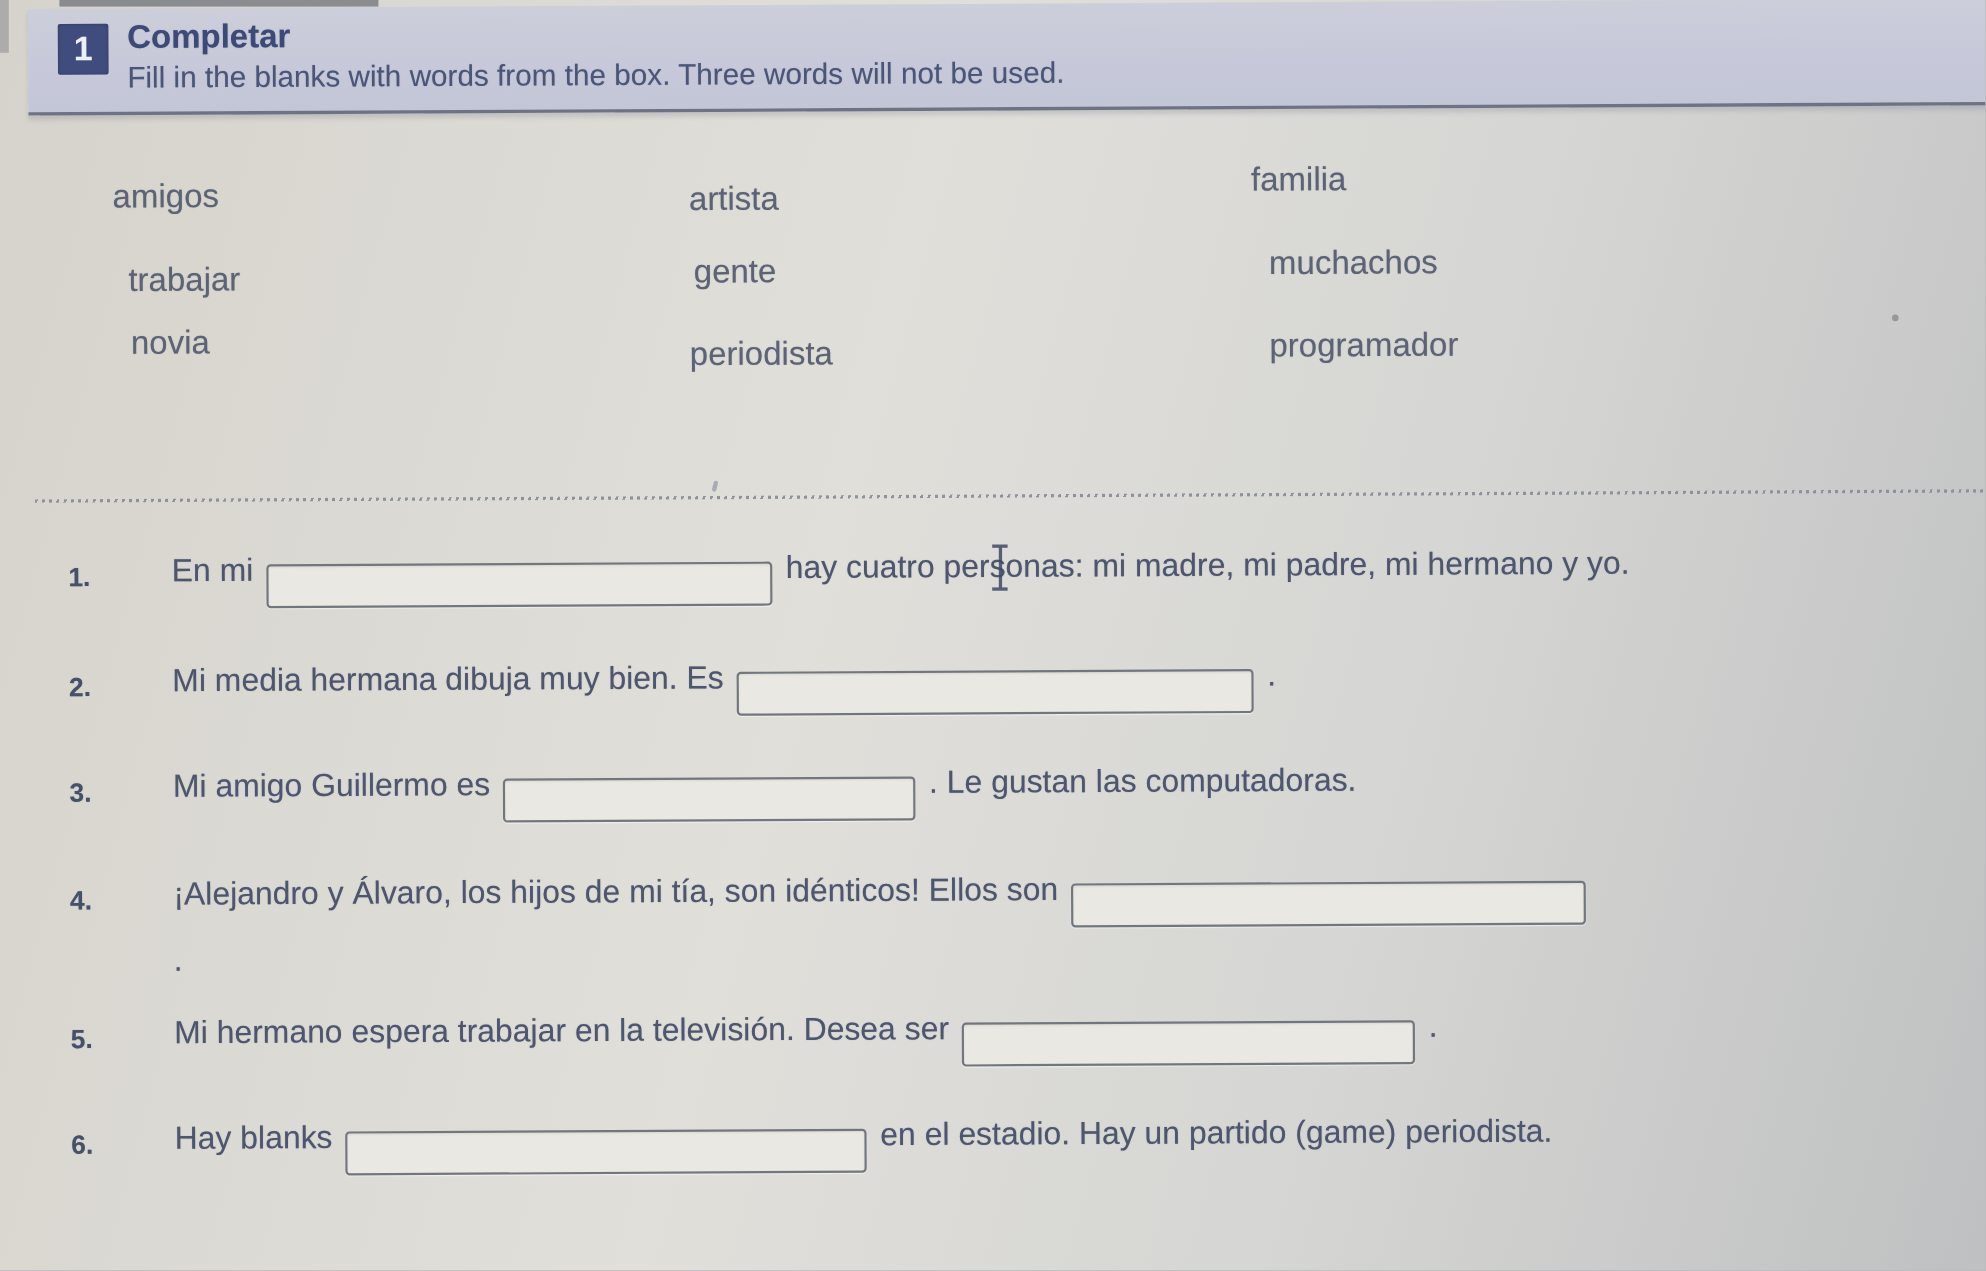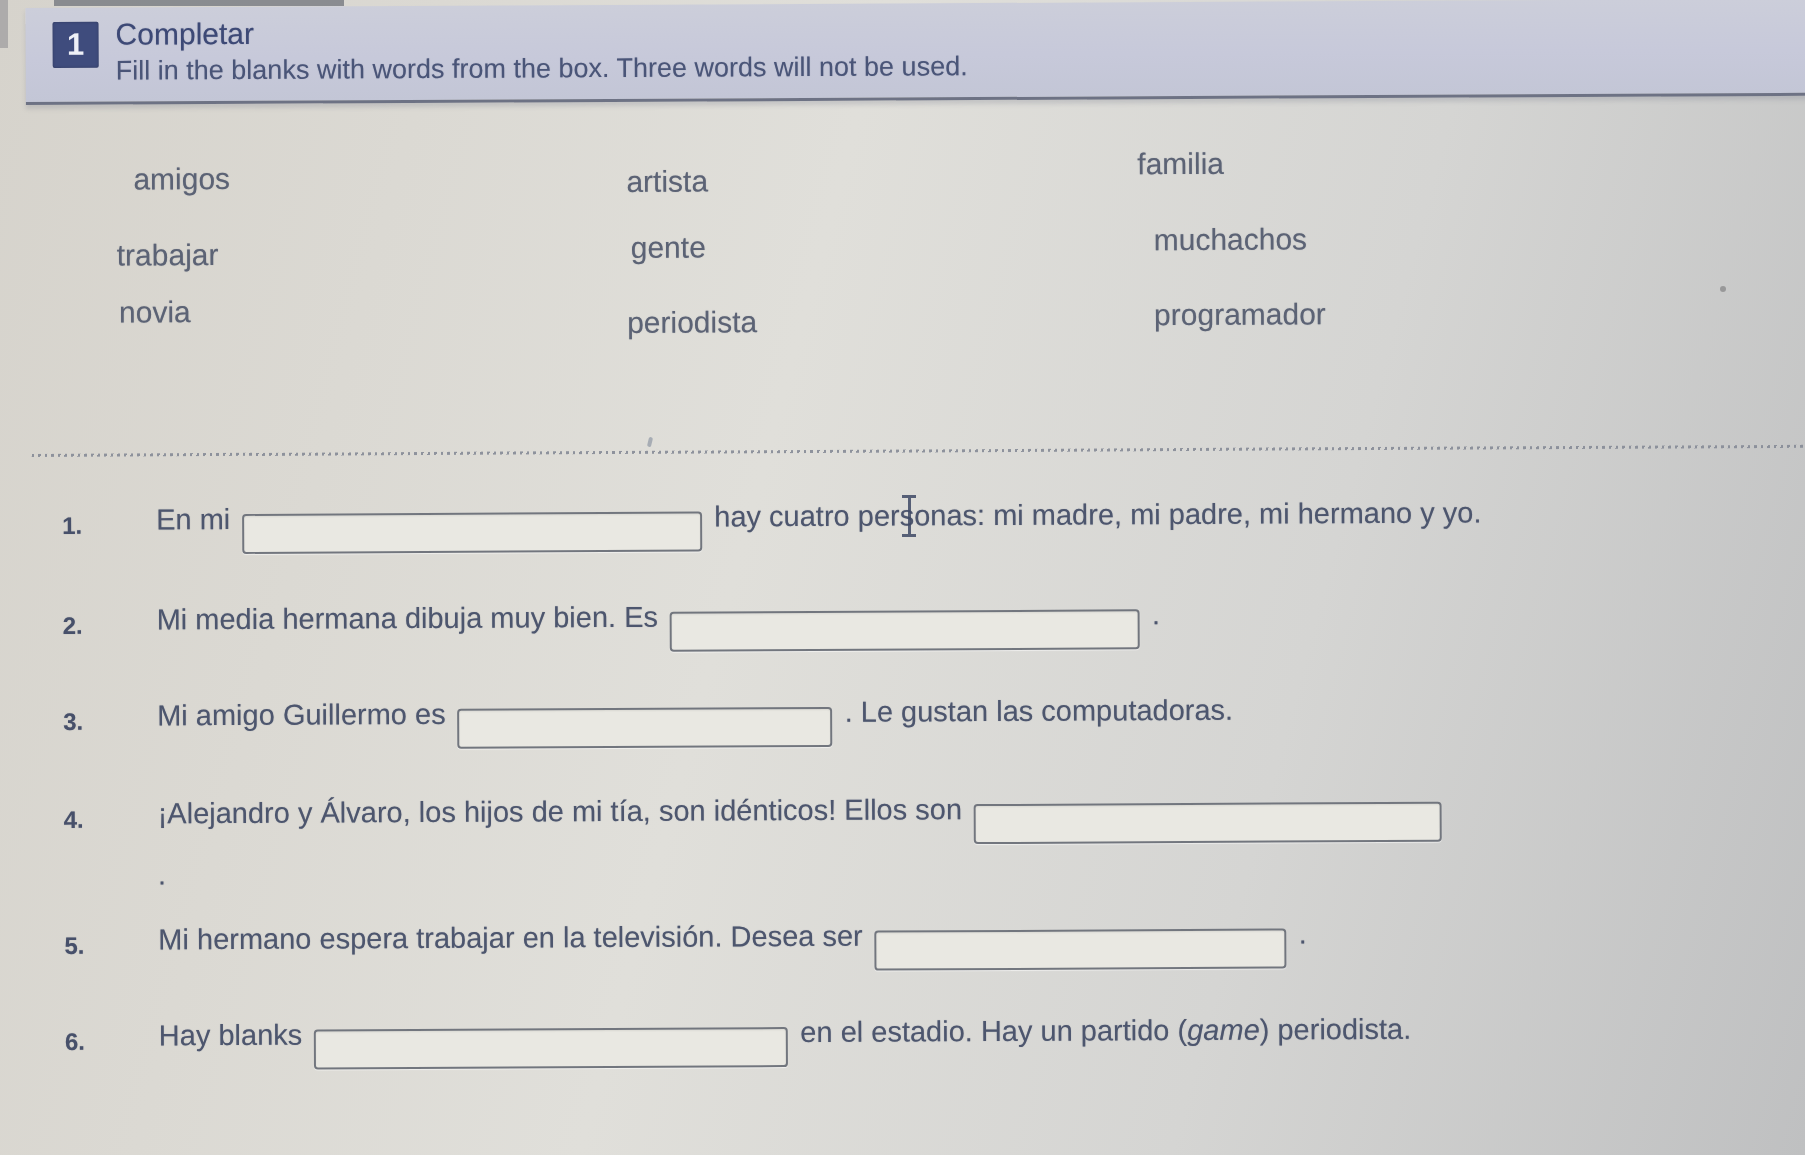--- a/index.html
+++ b/index.html
@@ -29,21 +29,21 @@
   .badge{
     position:absolute;left:27px;top:14px;width:46px;height:46px;
     background:#3f4c7d;color:#eef0f7;
     display:flex;align-items:center;justify-content:center;
     font-size:31px;font-weight:bold;
     border-radius:2px;
     box-shadow:inset 0 0 3px rgba(0,0,0,.25);
   }
   .band-title{
     position:absolute;left:90px;top:10px;
-    font-size:30px;font-weight:normal;color:#3d4976;
+    font-size:30px;font-weight:bold;color:#3d4976;
     text-shadow:0 0 1px rgba(61,73,118,.5);
   }
   .band-instructions{
     position:absolute;left:90px;top:48px;
     font-size:27px;color:#4a5578;
     text-shadow:0 0 1px rgba(74,85,120,.4);
   }
   
   .word{
     position:absolute;
@@ -73,21 +73,21 @@
     height:40px;margin:0 12px;
     background:#e9e8e2;
     border:2.5px solid #72767e;border-radius:4px;
     box-shadow:0 1px 1px rgba(255,255,255,.55), inset 0 1px 2px rgba(0,0,0,.07);
     font-size:27px;color:#4d566e;padding:0 8px;box-sizing:border-box;
     outline:none;
   }
   .w1{width:460px;} .w2{width:470px;} .w3{width:375px;}
   .w4{width:468px;} .w5{width:412px;} .w6{width:474px;}
   .wrap-period{display:block;margin-top:2px;}
-  .it{font-style:italic;}
+  .it{}
   
   .speck{position:absolute;left:1720px;top:286px;width:6px;height:6px;border-radius:50%;background:#8f8f90;opacity:.85;}
   .stray-mark{position:absolute;left:648px;top:437px;width:4px;height:10px;border-radius:2px;background:#99a0ab;transform:rotate(14deg);opacity:.8;}
   
   .ibeam{position:absolute;left:899px;top:495px;width:20px;height:42px;opacity:.85;}
   .ibeam::before{content:"";position:absolute;left:9px;top:2px;width:3px;bottom:2px;background:#3f4a66;}
   .ibeam::after{content:"";position:absolute;left:3px;right:3px;top:0;bottom:0;border-top:3px solid #3f4a66;border-bottom:3px solid #3f4a66;}
 </style>
 </head>
 <body>
@@ -98,21 +98,21 @@
 
   <div class="sheet">
 
     <div class="band">
       <div class="badge">1</div>
       <div class="band-title">Completar</div>
       <div class="band-instructions">Fill in the blanks with words from the box. Three words will not be used.</div>
     </div>
 
     <div>
-      <span class="word" style="left:135px;top:163px">amigos</span>
+      <span class="word" style="left:104px;top:163px">amigos</span>
       <span class="word" style="left:628px;top:168px">artista</span>
       <span class="word" style="left:1139px;top:153px">familia</span>
       <span class="word" style="left:118px;top:239px">trabajar</span>
       <span class="word" style="left:632px;top:234px">gente</span>
       <span class="word" style="left:1155px;top:229px">muchachos</span>
       <span class="word" style="left:120px;top:296px">novia</span>
       <span class="word" style="left:628px;top:309px">periodista</span>
       <span class="word" style="left:1155px;top:304px">programador</span>
     </div>
 

